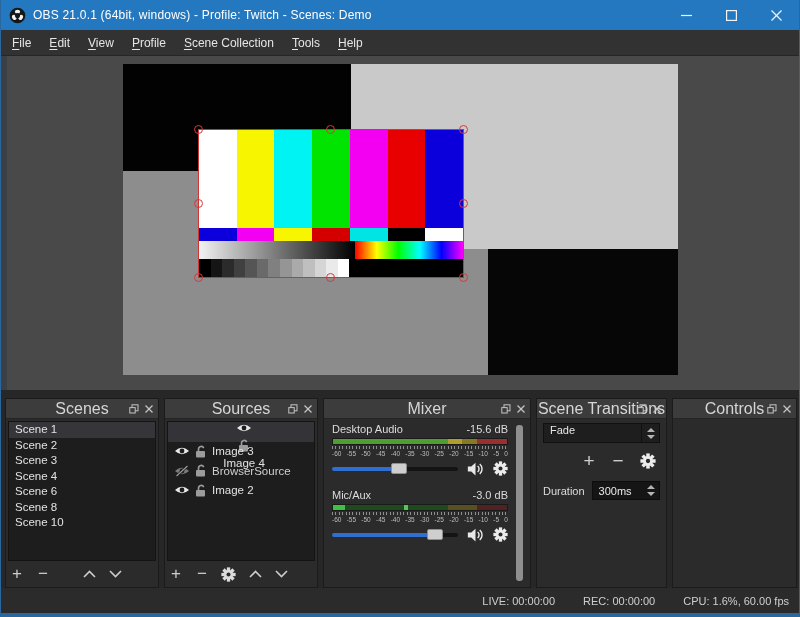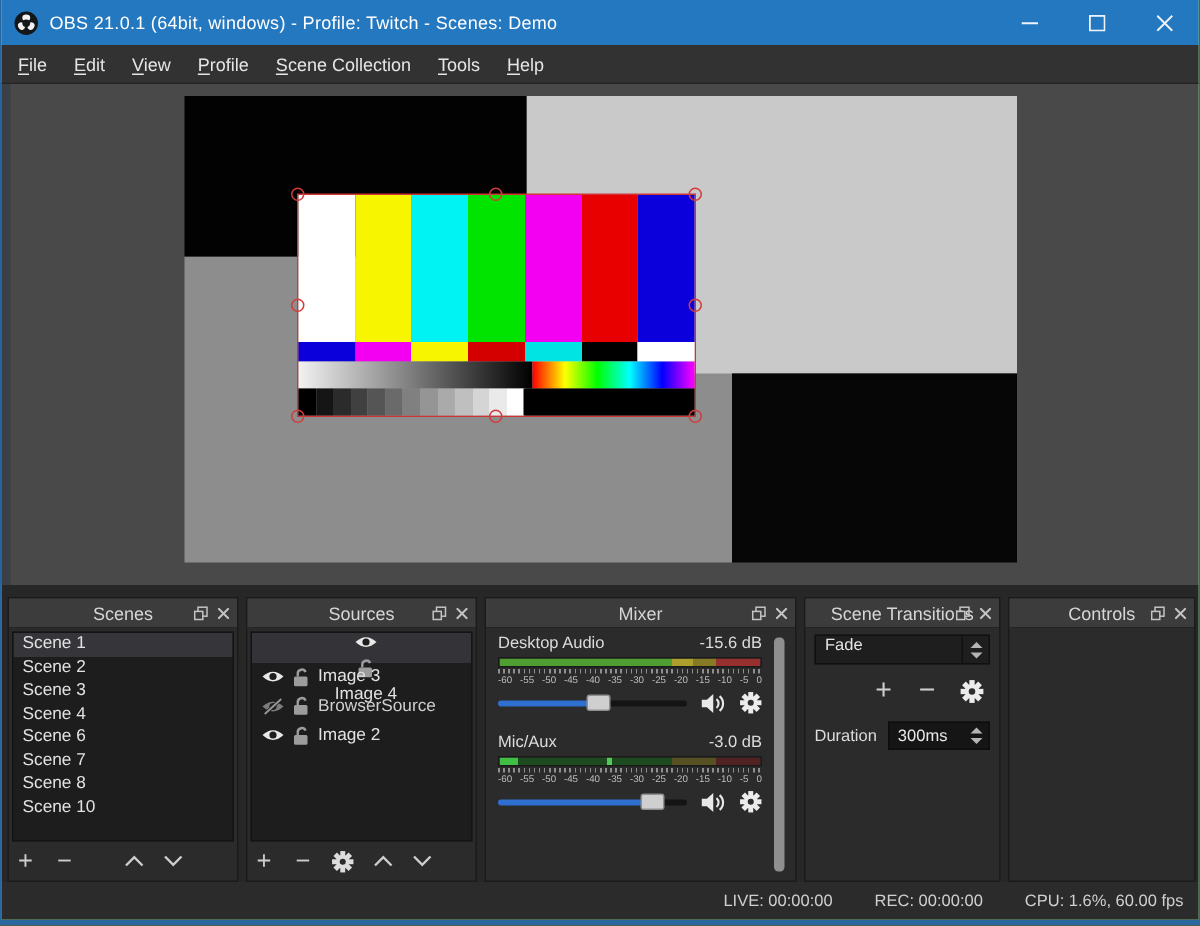--- a/index.html
+++ b/index.html
@@ -1,18 +1,18 @@
 <!DOCTYPE html>
 <html><head>
 <meta charset="utf-8">
 <style>
   * { margin:0; padding:0; box-sizing:border-box; }
   html,body { width:800px; height:617px; overflow:hidden; background:#2b2b2b;
               font-family:"Liberation Sans", sans-serif; }
-  .window { position:relative; width:800px; height:617px; background:#bef264;
+  .window { position:relative; width:800px; height:617px; background:#ef4444;
             border-left:1px solid #2a679f; border-right:1px solid #2a679f;
             border-bottom:4px solid #2a679f; }
   
   .titlebar { position:absolute; top:0; left:0; right:0; height:30px; background:#2478bf;
               display:flex; align-items:center; padding-left:8px; }
   .titlebar .logo { width:17px; height:17px; margin-right:7px; flex:0 0 auto; }
   .title-text { color:#ffffff; font-size:12px; letter-spacing:.2px; }
   .win-buttons { position:absolute; right:0; top:0; height:30px; display:flex; }
   .win-btn { width:45px; height:30px; display:flex; align-items:center; justify-content:center; }
   
@@ -44,21 +44,21 @@
   .h-tl{left:-5px;top:-5px} .h-tm{left:calc(50% - 5px);top:-5px} .h-tr{right:-5px;top:-5px}
   .h-ml{left:-5px;top:calc(50% - 5px)} .h-mr{right:-5px;top:calc(50% - 5px)}
   .h-bl{left:-5px;bottom:-5px} .h-bm{left:calc(50% - 5px);bottom:-5px} .h-br{right:-5px;bottom:-5px}
   
   .dock { position:absolute; top:390px; left:0; right:0; height:198px; background:#272727; }
   .panel { position:absolute; top:398px; height:190px; background:#2b2b2b; border:1px solid #1b1b1b; }
   .p-scenes{left:4px;width:154px} .p-sources{left:163px;width:154px} .p-mixer{left:322px;width:208px}
   .p-trans{left:535px;width:131px} .p-controls{left:671px;width:125px}
   .p-header { height:20px; background:#3c3c3c; display:flex; align-items:center;
               border-bottom:1px solid #242424; position:relative; }
-  .p-title { flex:1; text-align:center; font-size:12px; color:#d6d6d6; }
+  .p-title { flex:1; text-align:center; font-size:16px; color:#d6d6d6; }
   .p-hicons { position:absolute; right:5px; top:0; height:20px; display:flex; align-items:center; gap:6px; }
   .listbox { position:absolute; left:2px; right:2px; top:22px; bottom:26px;
              background:#1d1d1d; border:1px solid #141414; overflow:hidden; }
   .scene-row { height:15.5px; line-height:15.5px; padding-left:6px; font-size:11.5px; color:#e2e2e2; }
   .scene-row.selected { background:#35353a; }
   .source-row { height:19.5px; display:flex; align-items:center; gap:5px; padding-left:6px;
                 font-size:11.5px; color:#e2e2e2; }
   .source-row.selected { background:#333338;flex-direction:column; }
   .source-row.hidden-src .src-label { color:#cfcfcf; }
   .p-toolbar { position:absolute; left:4px; right:4px; bottom:2px; height:22px;
@@ -240,21 +240,20 @@
             </svg>
         </span>
       </span>
     </div>
     <div class="listbox" id="scenes-list">
         <div class="scene-row selected">Scene 1</div>
         <div class="scene-row">Scene 2</div>
         <div class="scene-row">Scene 3</div>
         <div class="scene-row">Scene 4</div>
         <div class="scene-row">Scene 6</div>
-        <div class="scene-row">Scene 7</div>
         <div class="scene-row">Scene 8</div>
         <div class="scene-row">Scene 10</div>
       </div>
     <div class="p-toolbar">
       <span class="tool-btn">+</span>
       <span class="tool-btn">−</span>
       <span class="tool-gap"></span>
       <span class="tool-btn">
         <svg width="13" height="8" viewBox="0 0 13 8">
             <polyline points="1,7 6.5,1.5 12,7" fill="none" stroke="#cdcdcd" stroke-width="1.6"></polyline>

